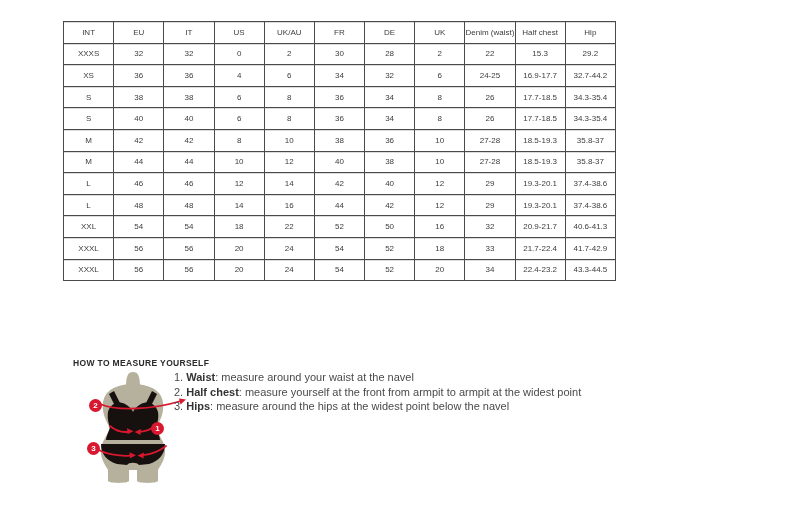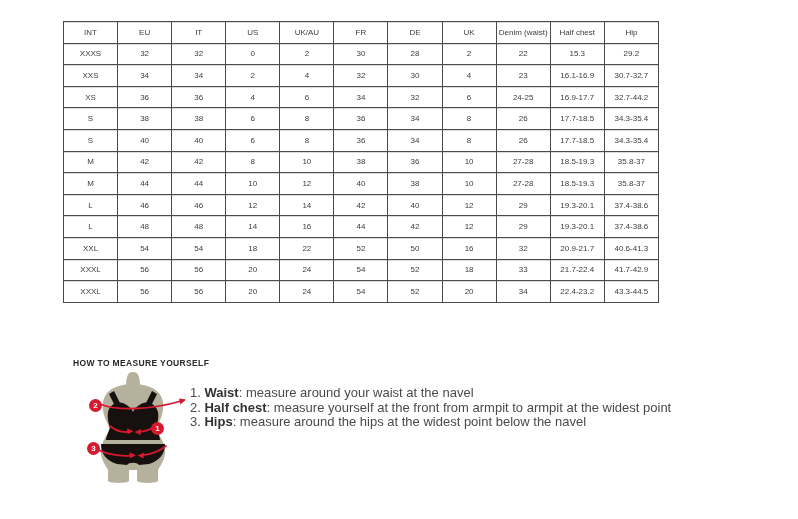--- a/index.html
+++ b/index.html
@@ -11,21 +11,21 @@
     font-family: "Liberation Sans", sans-serif;
     color: #404040;
     overflow: hidden;
   }
 
   
   table.size-chart {
     position: absolute;
     left: 63px;
     top: 21px;
-    width: 596px;
+    width: 553px;
     border-collapse: collapse;
     table-layout: fixed;
     font-size: 8px;
     color: #3c3c3c;
     border: 1.5px solid #1c1c1c;
   }
   .size-chart th, .size-chart td {
     border: 1px solid #4a4a4a;
     height: 20.6px;
     padding: 0;
@@ -45,24 +45,24 @@
     margin: 8px;
     font-size: 8.5px;
     font-weight: bold;
     letter-spacing: 0.35px;
     color: #2a2a2a;
   }
   ol.steps {
     position: absolute;
     left: 174px;
     top: 370px;
-    margin: 16px;
+    margin: 0;
     padding: 0;
     list-style: none;
-    font-size: 13px;
+    font-size: 11px;
     color: #4a4a4a;
   }
   ol.steps li { line-height: 14.6px; white-space: nowrap; }
   .step-label { color: #333333; font-weight: bold; }
 
   
   .figure-svg {
     position: absolute;
     left: 96px;
     top: 371px;
@@ -121,33 +121,20 @@
           <td>0</td>
           <td>2</td>
           <td>30</td>
           <td>28</td>
           <td>2</td>
           <td>22</td>
           <td>15.3</td>
           <td>29.2</td>
         </tr>
         <tr>
-          <td>XXS</td>
-          <td>34</td>
-          <td>34</td>
-          <td>2</td>
-          <td>4</td>
-          <td>32</td>
-          <td>30</td>
-          <td>4</td>
-          <td>23</td>
-          <td>16.1-16.9</td>
-          <td>30.7-32.7</td>
-        </tr>
-        <tr>
           <td>XS</td>
           <td>36</td>
           <td>36</td>
           <td>4</td>
           <td>6</td>
           <td>34</td>
           <td>32</td>
           <td>6</td>
           <td>24-25</td>
           <td>16.9-17.7</td>

